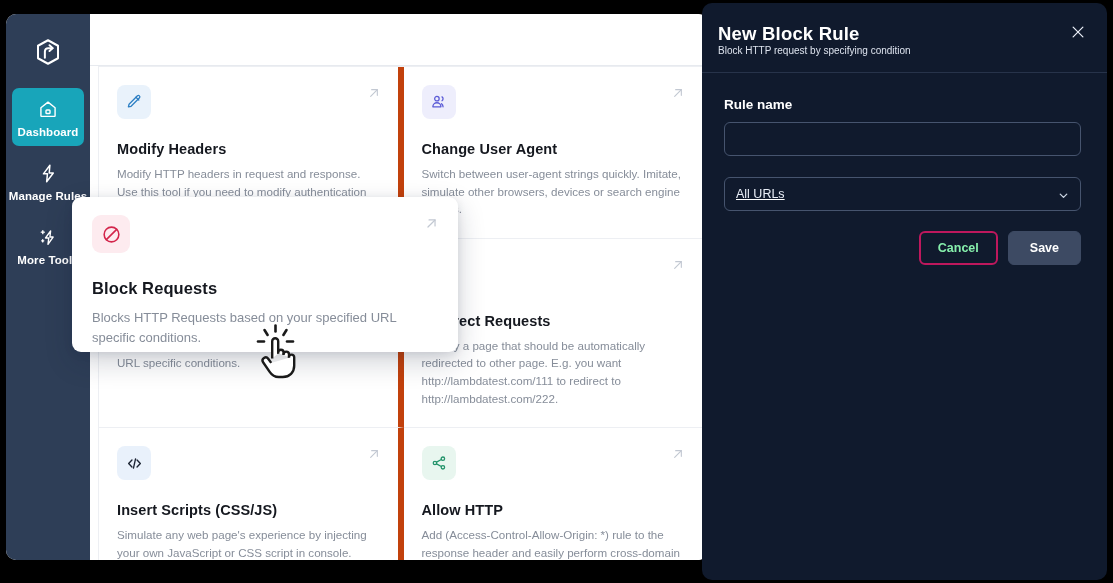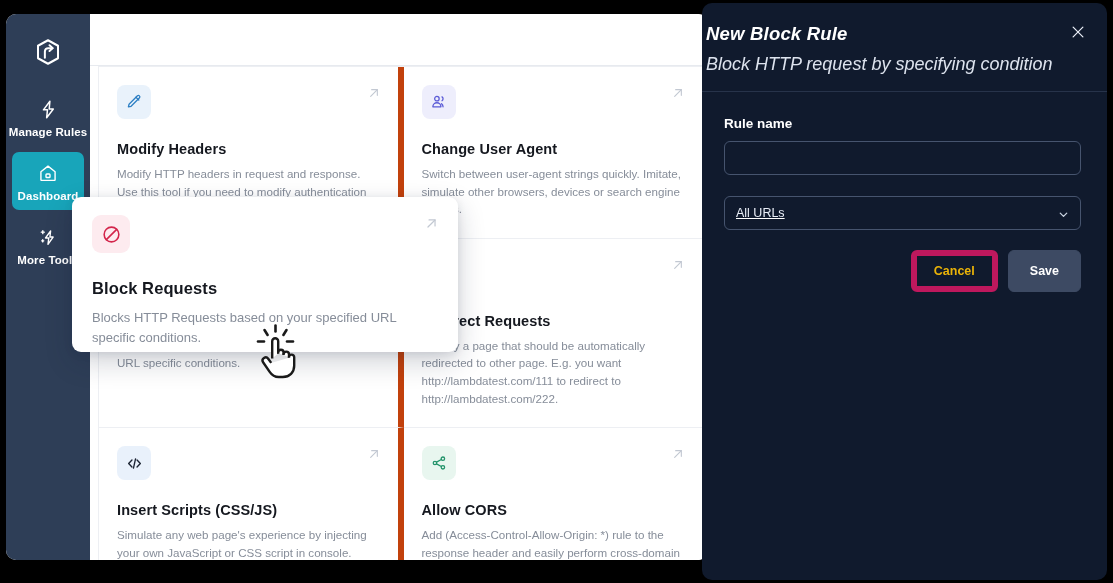--- a/index.html
+++ b/index.html
@@ -105,23 +105,23 @@
 
   
   .panel {
     position: absolute; left: 702px; top: 3px;
     width: 405px; height: 577px;
     background: #101a2d;
     border-radius: 10px;
     color: #ffffff;
     overflow: hidden;
   }
-  .panel-head { padding: 20px 22px 16px 4px; border-bottom: 1px solid #27334a; position: relative; font-style: italic; }
+  .panel-head { padding: 20px 22px 16px 16px; border-bottom: 1px solid #27334a; position: relative; }
   .panel-title { font-size: 18.5px; font-weight: bold; letter-spacing: .2px; }
-  .panel-sub { font-size: 18px; color: #dde3ee; margin-top: 9px; }
+  .panel-sub { font-size: 10px; color: #dde3ee; margin-top: 0; }
   .panel-close { position: absolute; top: 20px; right: 20px; cursor: pointer; color: #e4e9f2; }
   .panel-body { padding: 24px 26px 0 22px; }
   .field-label { font-size: 13.5px; font-weight: bold; color: #ffffff; margin-bottom: 10px; }
   .text-input {
     width: 100%; height: 34px;
     background: transparent;
     border: 1px solid #46546e;
     border-radius: 6px;
     color: #ffffff;
     padding: 0 11px;
@@ -143,56 +143,56 @@
     cursor: pointer;
   }
   .select-caret { position: absolute; right: 11px; top: 11px; color: #cdd6e4; pointer-events: none; }
   .panel-actions { display: flex; justify-content: flex-end; gap: 10px; margin-top: 20px; }
   .btn {
     font-family: "Liberation Sans", sans-serif;
     font-size: 12.5px; font-weight: bold;
     border-radius: 6px; cursor: pointer;
     padding: 8px 17px;
   }
-  .btn-cancel { background: transparent; border: 6px solid #be185d; color: #eab308; }
+  .btn-cancel { background: transparent; border: 2px solid #be185d; color: #86efac; }
   .btn-save { background: #3d4a63; border: 1px solid #3d4a63; color: #ffffff; padding: 8px 21px; }
 </style>
 </head>
 <body>
 
 <div id="root">
 
   <div class="app-window">
 
     <div class="sidebar">
       <div class="logo">
         <svg width="30" height="30" viewBox="0 0 24 24" fill="none" stroke="#ffffff" stroke-width="1.6" stroke-linecap="round" stroke-linejoin="round">
           <path d="M12 2.6 20 7v10l-8 4.4L4 17V7z"></path>
           <path d="M9.5 16.5v-5a2.6 2.6 0 0 1 2.6-2.6h3.4"></path>
           <path d="M13.2 6.6l2.6 2.3-2.6 2.3"></path>
         </svg>
-      </div>
-
-      <div class="nav-item">
-        <span class="nav-ico">
-          <svg width="21" height="21" viewBox="0 0 24 24" fill="none" stroke="#ffffff" stroke-width="1.7" stroke-linecap="round" stroke-linejoin="round">
-            <path d="M13.6 2.5 6.2 12.4h4.6L9.9 21.5l7.6-10h-4.7z"></path>
-          </svg>
-        </span>
-        <span class="nav-label">Manage Rules</span>
       </div>
 
       <div class="nav-item active">
         <span class="nav-ico">
           <svg width="20" height="20" viewBox="0 0 24 24" fill="none" stroke="#ffffff" stroke-width="1.7" stroke-linecap="round" stroke-linejoin="round">
             <path d="M3.5 10.5 12 3.8l8.5 6.7V20a.8.8 0 0 1-.8.8H4.3a.8.8 0 0 1-.8-.8z"></path>
             <rect x="9.6" y="13.2" width="4.8" height="4.2" rx="1"></rect>
           </svg>
         </span>
         <span class="nav-label">Dashboard</span>
+      </div>
+
+      <div class="nav-item">
+        <span class="nav-ico">
+          <svg width="21" height="21" viewBox="0 0 24 24" fill="none" stroke="#ffffff" stroke-width="1.7" stroke-linecap="round" stroke-linejoin="round">
+            <path d="M13.6 2.5 6.2 12.4h4.6L9.9 21.5l7.6-10h-4.7z"></path>
+          </svg>
+        </span>
+        <span class="nav-label">Manage Rules</span>
       </div>
 
       <div class="nav-item">
         <span class="nav-ico">
           <svg width="21" height="21" viewBox="0 0 24 24" fill="none" stroke="#ffffff" stroke-width="1.6" stroke-linecap="round" stroke-linejoin="round">
             <path d="M14.4 4.4 8.6 12.6h3.7l-.9 7.1 5.9-8.2h-3.7z"></path>
             <path d="M5.5 4.2v3.4M3.8 5.9h3.4"></path>
             <path d="M5.4 14.6v2.4M4.2 15.8h2.4"></path>
           </svg>
         </span>
@@ -295,21 +295,21 @@
 
           <div class="card">
             <div class="card-ico" style="background:#e8f6ef">
               <svg width="18" height="18" viewBox="0 0 24 24" fill="none" stroke="#22936a" stroke-width="1.7" stroke-linecap="round" stroke-linejoin="round">
                 <circle cx="17.2" cy="6.3" r="2.3"></circle>
                   <circle cx="6.6" cy="12" r="2.3"></circle>
                   <circle cx="17.2" cy="17.7" r="2.3"></circle>
                 <path d="M8.7 10.9 15.1 7.4M8.7 13.1l6.4 3.5"></path>
               </svg>
             </div>
-            <div class="card-title">Allow CORS</div>
+            <div class="card-title">Allow HTTP</div>
             <div class="card-desc">Add (Access-Control-Allow-Origin: *) rule to the response header and easily perform cross-domain Ajax requests in web applications.</div>
             <span class="arrow-ico">
               <svg width="16" height="16" viewBox="0 0 24 24" fill="none" stroke="currentColor" stroke-width="1.7" stroke-linecap="round" stroke-linejoin="round">
                 <path d="M7 17 17 7"></path>
                   <path d="M8.5 7H17v8.5"></path>
               </svg>
             </span>
           </div>
 
         </div>

